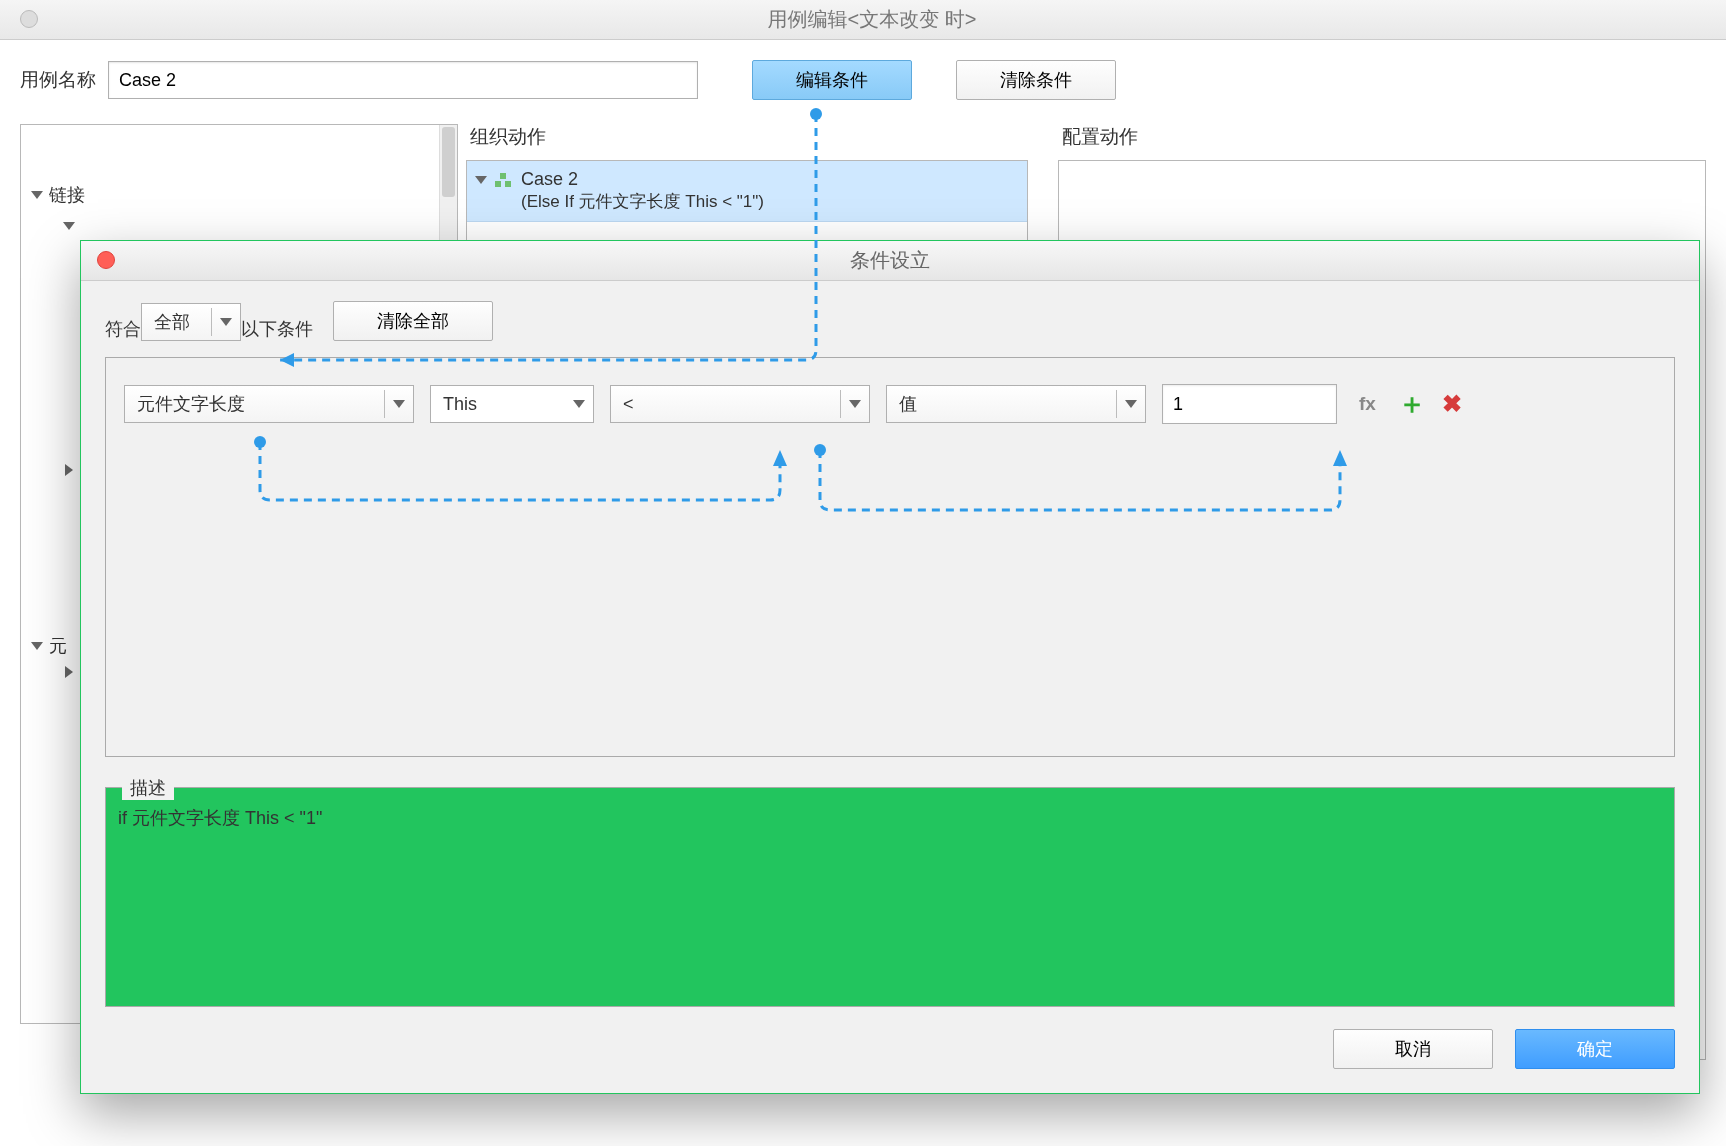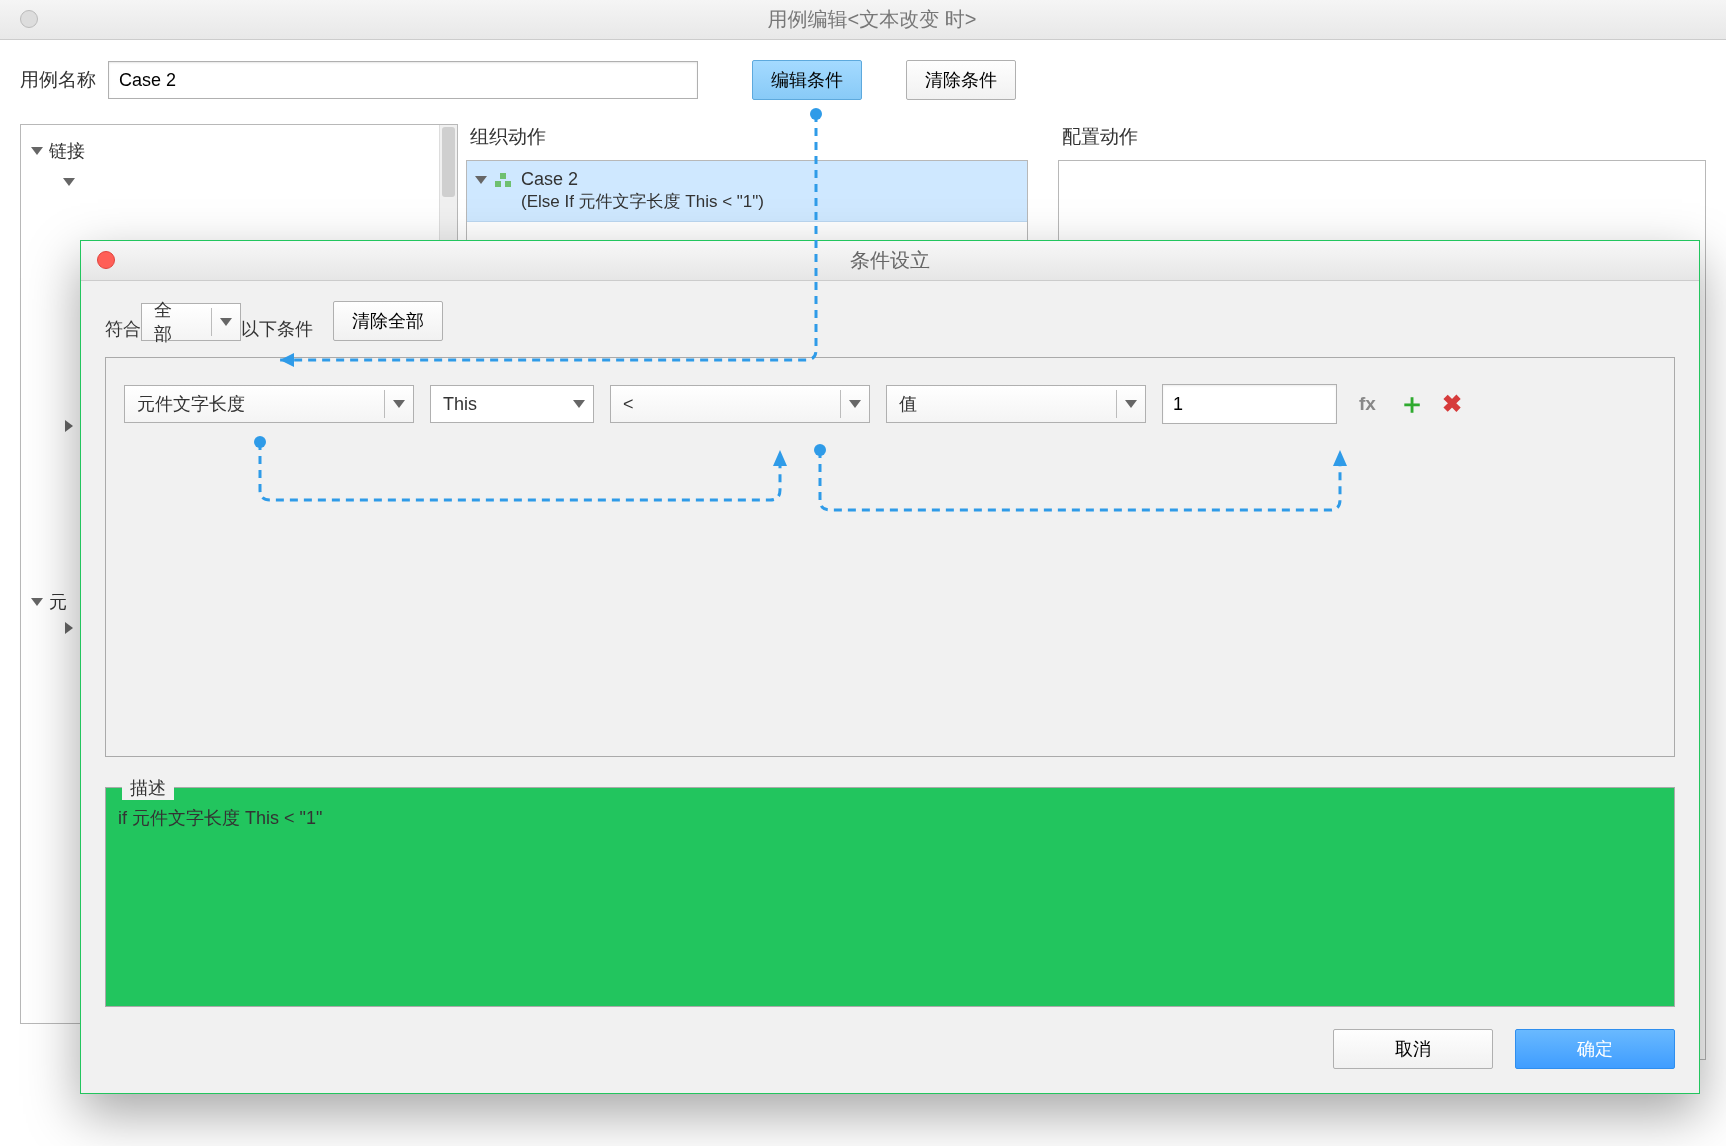--- a/index.html
+++ b/index.html
@@ -7,21 +7,21 @@
 
   
   .main-dialog { position: absolute; top: 0; left: 0; right: 0; }
   .main-titlebar { height: 40px; background: linear-gradient(#f5f5f5,#e8e8e8); border-bottom: 1px solid #ccc; display:flex; align-items:center; justify-content:center; color:#777; font-size:20px;padding-left:18px; }
   .main-close-dot { position:absolute; left:20px; top:10px; width:18px; height:18px; border-radius:50%; background:#ddd; border:1px solid #bbb; }
 
   .main-body { padding: 20px 20px 0 20px; }
   .row1 { display:flex; align-items:center; gap:12px; margin-bottom: 24px; }
   .label { font-size:19px; }
   .case-name-input { width: 590px; height:38px; border:1px solid #b0b0b0; box-shadow: inset 0 1px 2px rgba(0,0,0,.1); padding: 4px 10px; font-size:18px; background:#fff; }
-  .btn { height:40px; padding: 0 18px; border:1px solid #b0b0b0; background:linear-gradient(#fefefe,#f1f1f1); font-size:18px; border-radius:2px; cursor:pointer; display:inline-flex; align-items:center; justify-content:center; }
+  .btn { height:40px; padding: 0 43px; border:1px solid #b0b0b0; background:linear-gradient(#fefefe,#f1f1f1); font-size:18px; border-radius:2px; cursor:pointer; display:inline-flex; align-items:center; justify-content:center; }
   .btn.primary-blue { background:linear-gradient(#a4daff,#88caf7); border-color:#5da9dd; }
   .btn.sky { background:linear-gradient(#69b9ff,#3f9dff); border-color:#2f8eee; color:#fff; }
 
   .sections-row { display:flex; gap:0; }
   .section { flex:1; }
   .section-title { font-size:19px; margin-bottom:10px; padding-left:4px; }
   .add-action-panel { border:1px solid #b8b8b8; height: 900px; width: 438px; background:#fff; position:relative; }
   .tree-scroll { position:absolute; right:0; top:0; bottom:0; width:18px; background:#f0f0f0; border-left:1px solid #ddd; }
   .tree-thumb { position:absolute; top:2px; left:2px; right:2px; height:70px; background:#cfcfcf; border-radius:3px; }
   .tree { padding: 10px 8px; font-size:18px; }
@@ -41,21 +41,21 @@
 
   .spacer-col { width:30px; }
 
   
   .cond-dialog { position:absolute; left:80px; top:240px; width:1620px; background:#f1f1f1; border:1px solid #22c55e; box-shadow: 0 20px 50px rgba(0,0,0,.35); }
   .cond-titlebar { height:40px; background:linear-gradient(#f7f7f7,#e6e6e6); border-bottom:1px solid #ccc; display:flex; align-items:center; justify-content:center; color:#666; font-size:20px; position:relative; }
   .cond-close { position:absolute; left:16px; top:10px; width:18px; height:18px; border-radius:50%; background:#ff5f57; border:1px solid #e0443e; }
 
   .cond-body { padding: 20px 24px 24px 24px; }
   .cond-top-row { display:flex; align-items:flex-end; margin-bottom:16px; }
-  .dropdown { height:38px; border:1px solid #b0b0b0; background:linear-gradient(#fff,#f4f4f4); display:inline-flex; align-items:center; padding:0 54px 0 12px; position:relative; font-size:18px; cursor:pointer; }
+  .dropdown { height:38px; border:1px solid #b0b0b0; background:linear-gradient(#fff,#f4f4f4); display:inline-flex; align-items:center; padding:0 42px 0 12px; position:relative; font-size:18px; cursor:pointer; }
   .dropdown .dd-arrow { position:absolute; right:8px; top:50%; transform:translateY(-50%); width:0;height:0;border-left:6px solid transparent;border-right:6px solid transparent;border-top:8px solid #666; }
   .dd-split { border-left:1px solid #bcbcbc; position:absolute; right:28px; top:4px; bottom:4px; }
 
   .conditions-area { border:1px solid #aaa; background:#f1f1f1; height:400px; padding:26px 18px; position:relative; }
   .cond-row { display:flex; align-items:center; gap:16px; }
   .input-text { height:40px; border:1px solid #b0b0b0; background:#fff; box-shadow: inset 0 1px 2px rgba(0,0,0,.08); padding:0 10px; font-size:18px; }
   .fx { color:#888; font-size:19px; font-weight:bold; padding:0 6px; cursor:pointer; }
   .plus { color:#2faa2f; font-size:28px; font-weight:bold; cursor:pointer; }
   .xdel { color:#d63b3b; font-size:24px; font-weight:bold; cursor:pointer; }
 
@@ -95,21 +95,21 @@
       <button class="btn">清除条件</button>
     </div>
 
     <div class="sections-row">
       <div class="section" style="flex:0 0 438px;">
         <div class="add-action-panel">
           <div class="tree-scroll">
               <div class="tree-thumb"></div>
             </div>
           <div class="tree">
-            <div class="tree-row" style="padding-left:4px;">
+            <div class="tree-row" style="padding-left:4px;margin-top:44px;">
               <span class="disclosure"></span>
               <span>链接</span>
             </div>
             <div class="tree-row" style="padding-left:36px;">
               <span class="disclosure"></span>
               <span>&nbsp;</span>
             </div>
             <div style="height:220px;"></div>
             <div class="tree-row" style="padding-left:36px;">
               <span class="disclosure collapsed"></span>

